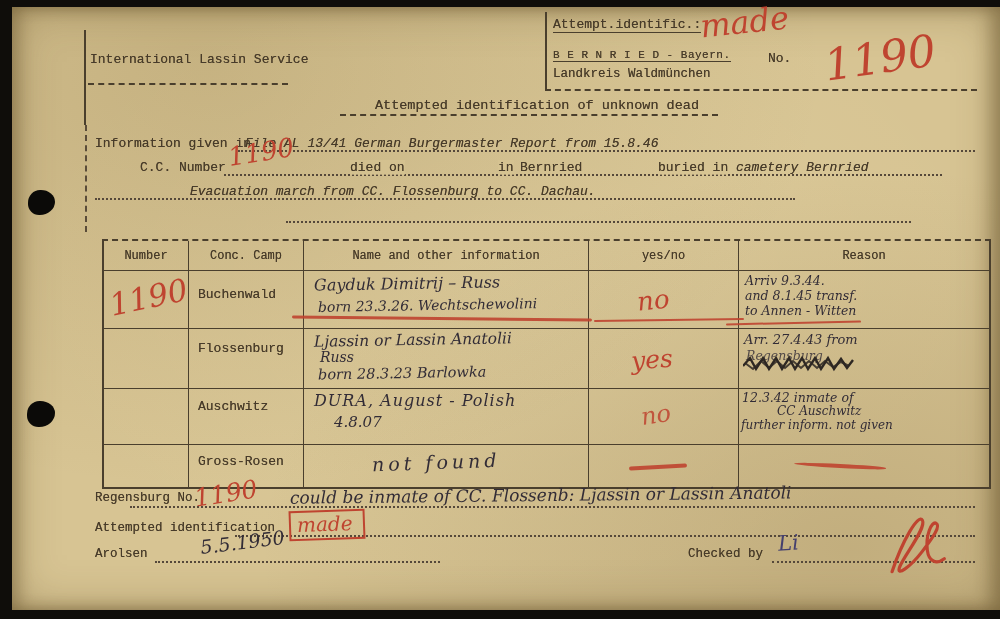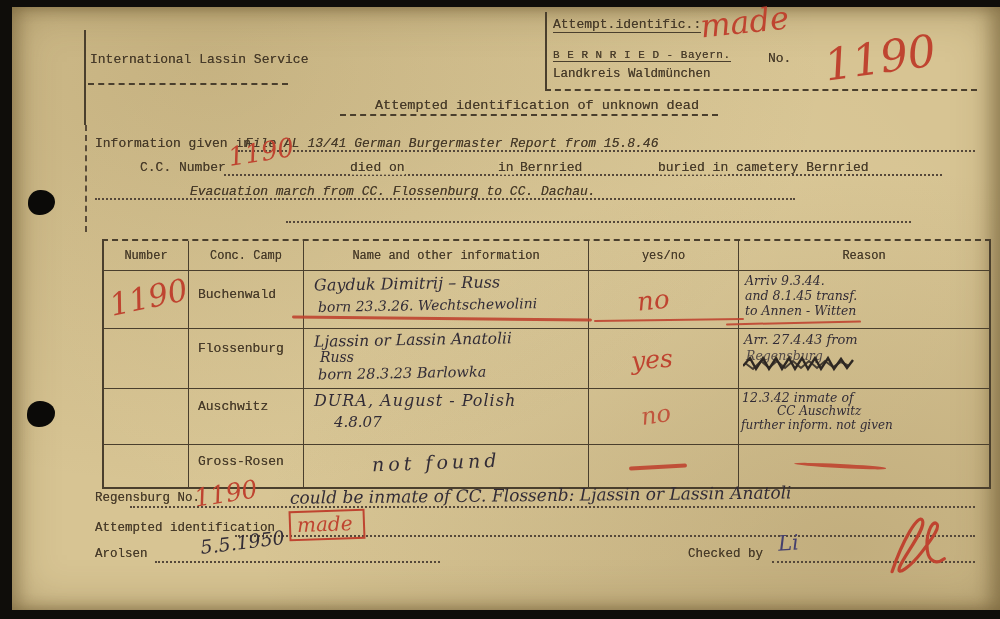--- a/index.html
+++ b/index.html
@@ -67,21 +67,21 @@
     <div class="dotline abs" style="left:226px;top:143px;width:737px;"></div>
     <span class="tw abs" style="left:233px;top:129px;font-size:13px;font-style:italic;">File AL 13/41 German Burgermaster Report from 15.8.46</span>
 
     <span class="hwr abs" style="left:216px;top:130px;font-size:26px;transform:rotate(-9deg);">1190</span>
     <span class="tw abs" style="left:128px;top:153px;font-size:13px;">C.C. Number</span>
     <div class="dotline abs" style="left:212px;top:167px;width:718px;"></div>
     <span class="tw abs" style="left:338px;top:153px;font-size:13px;background:rgba(215,196,147,.6);">died on</span>
     <span class="tw abs" style="left:486px;top:153px;font-size:13px;background:rgba(215,196,147,.6);">in</span>
     <span class="tw abs" style="left:508px;top:153px;font-size:13px;">Bernried</span>
     <span class="tw abs" style="left:646px;top:153px;font-size:13px;background:rgba(215,196,147,.6);">buried in</span>
-    <span class="tw abs" style="left:724px;top:153px;font-size:13px;">cametery Bernried</span>
+    <span class="tw abs" style="left:724px;top:153px;font-size:13px;font-style:italic;">cametery Bernried</span>
 
     <div class="dotline abs" style="left:83px;top:191px;width:700px;"></div>
     <span class="tw abs" style="left:178px;top:177px;font-size:13px;font-style:italic;">Evacuation march from CC. Flossenburg to CC. Dachau.</span>
 
     <div class="dotline abs" style="left:274px;top:214px;width:625px;"></div>
 
     <div class="tbl">
 
       <div class="cell th tw">Number</div>
       <div class="cell th tw">Conc. Camp</div>

